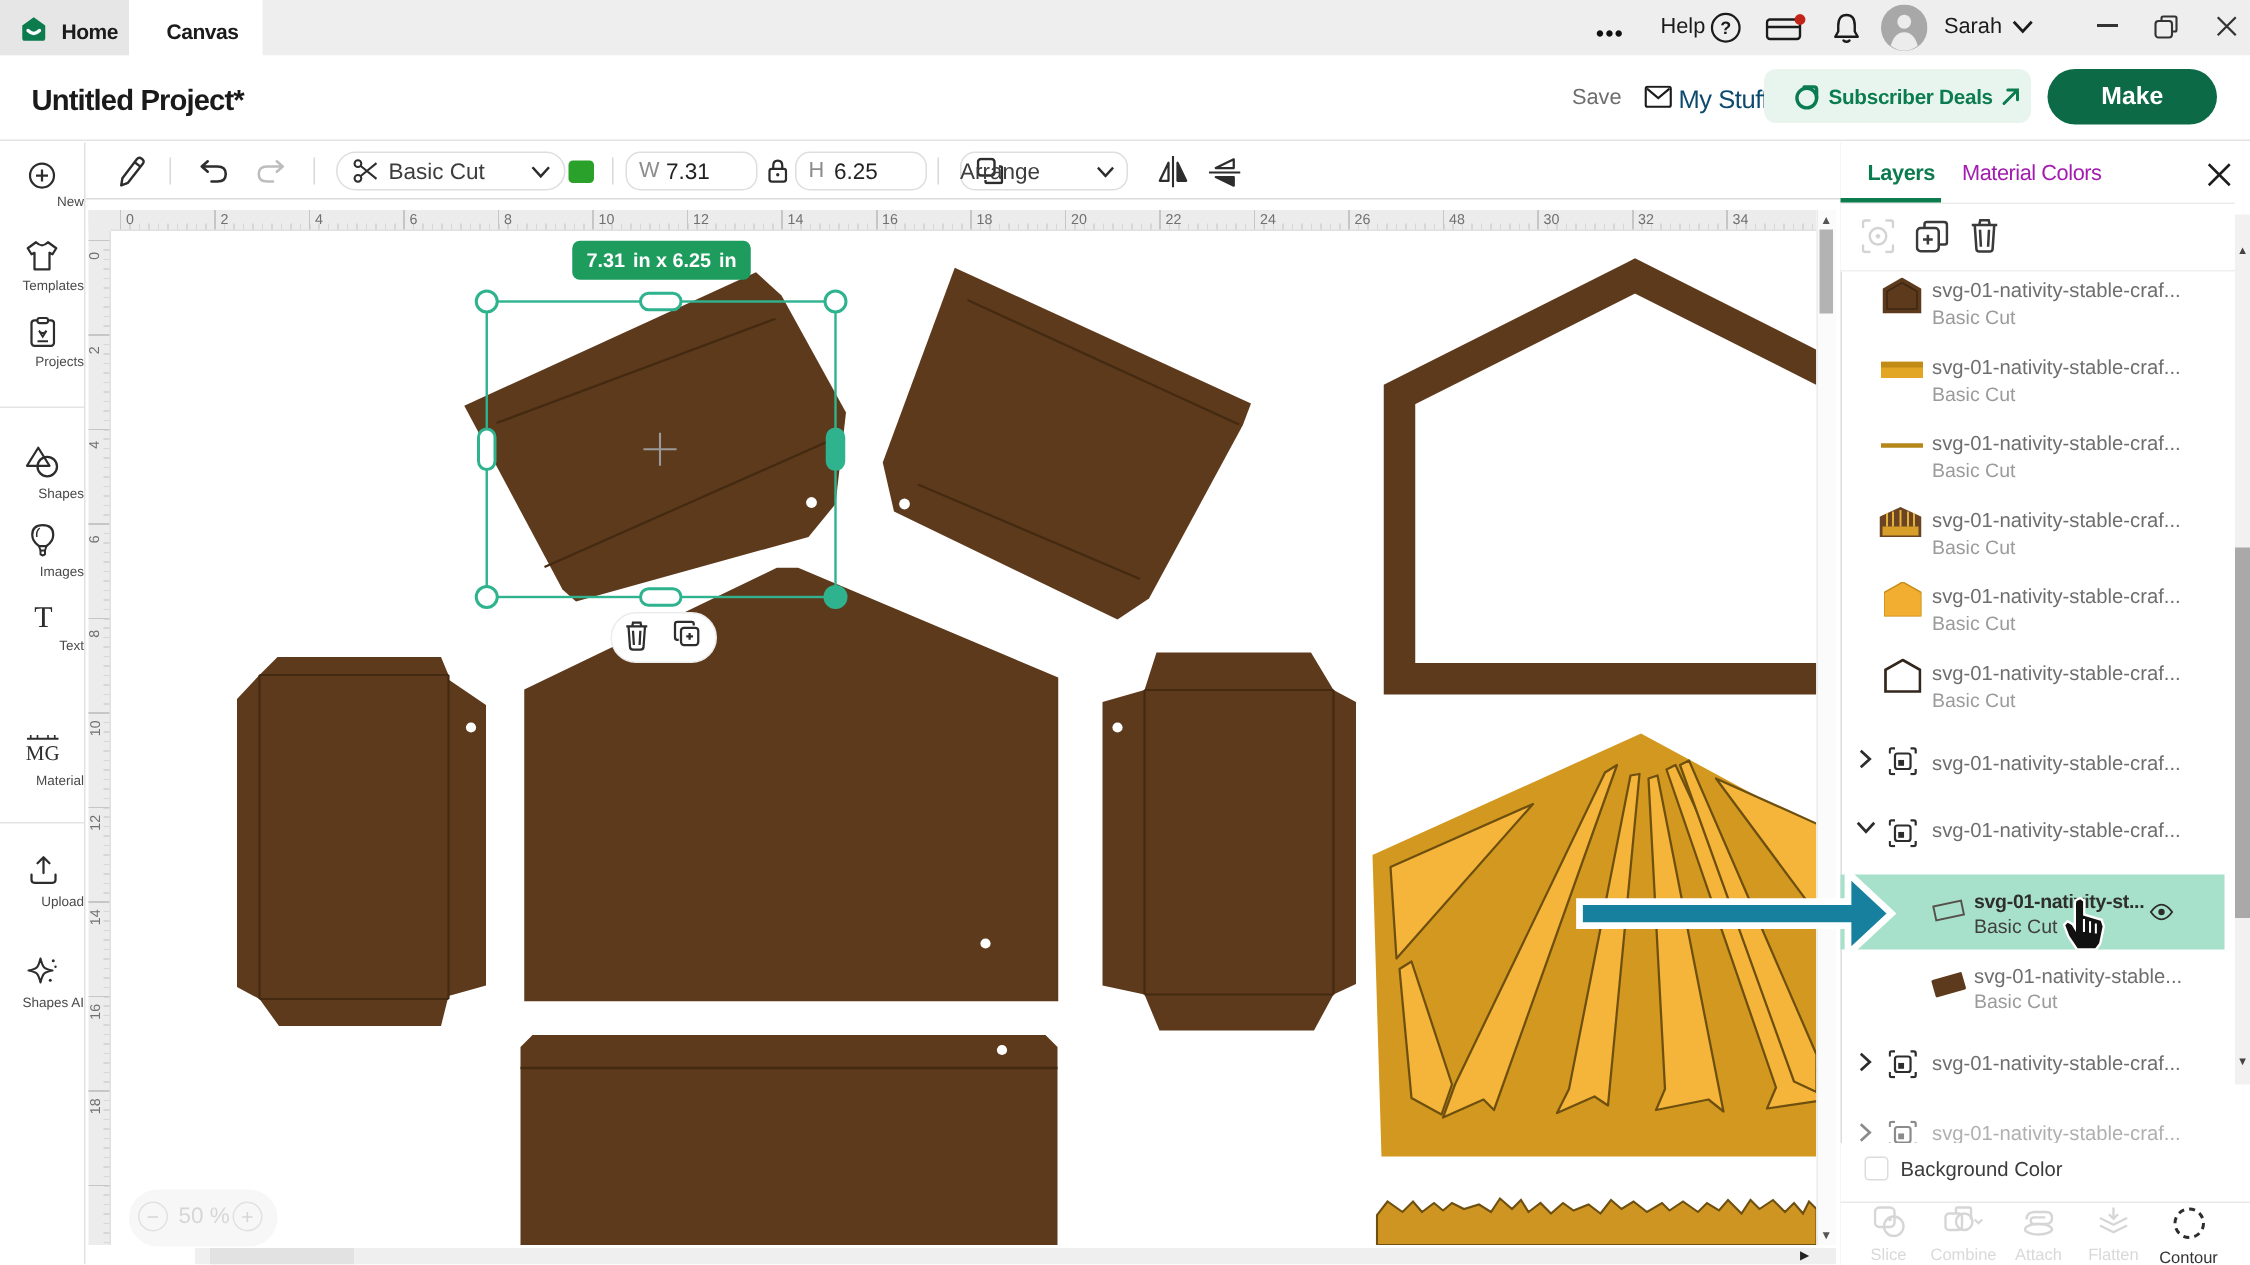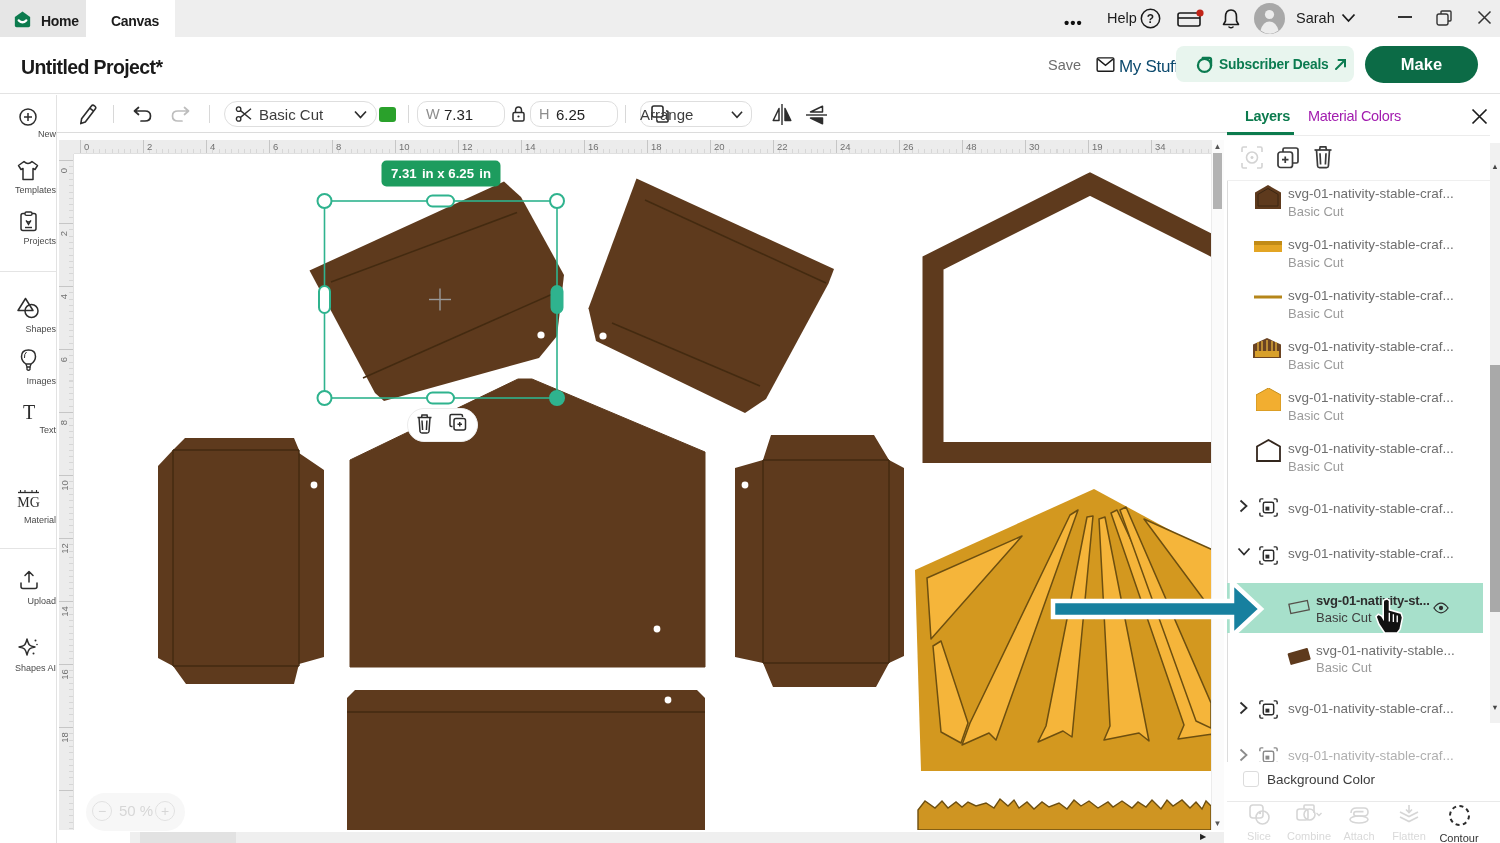--- a/index.html
+++ b/index.html
@@ -289,21 +289,21 @@
 <div class="abs rnum" style="left:462px;top:141px">12</div>
 <div class="abs rnum" style="left:525px;top:141px">14</div>
 <div class="abs rnum" style="left:588px;top:141px">16</div>
 <div class="abs rnum" style="left:651px;top:141px">18</div>
 <div class="abs rnum" style="left:714px;top:141px">20</div>
 <div class="abs rnum" style="left:777px;top:141px">22</div>
 <div class="abs rnum" style="left:840px;top:141px">24</div>
 <div class="abs rnum" style="left:903px;top:141px">26</div>
 <div class="abs rnum" style="left:966px;top:141px">48</div>
 <div class="abs rnum" style="left:1029px;top:141px">30</div>
-<div class="abs rnum" style="left:1092px;top:141px">19</div>
+<div class="abs rnum" style="left:1092px;top:141px">32</div>
 <div class="abs rnum" style="left:1155px;top:141px">34</div>
 <div class="abs rnum" style="left:61px;top:165px;transform:rotate(-90deg)">0</div>
 <div class="abs rnum" style="left:61px;top:228px;transform:rotate(-90deg)">2</div>
 <div class="abs rnum" style="left:61px;top:291px;transform:rotate(-90deg)">4</div>
 <div class="abs rnum" style="left:61px;top:354px;transform:rotate(-90deg)">6</div>
 <div class="abs rnum" style="left:61px;top:417px;transform:rotate(-90deg)">8</div>
 <div class="abs rnum" style="left:59px;top:480px;transform:rotate(-90deg)">10</div>
 <div class="abs rnum" style="left:59px;top:543px;transform:rotate(-90deg)">12</div>
 <div class="abs rnum" style="left:59px;top:606px;transform:rotate(-90deg)">14</div>
 <div class="abs rnum" style="left:59px;top:669px;transform:rotate(-90deg)">16</div>

